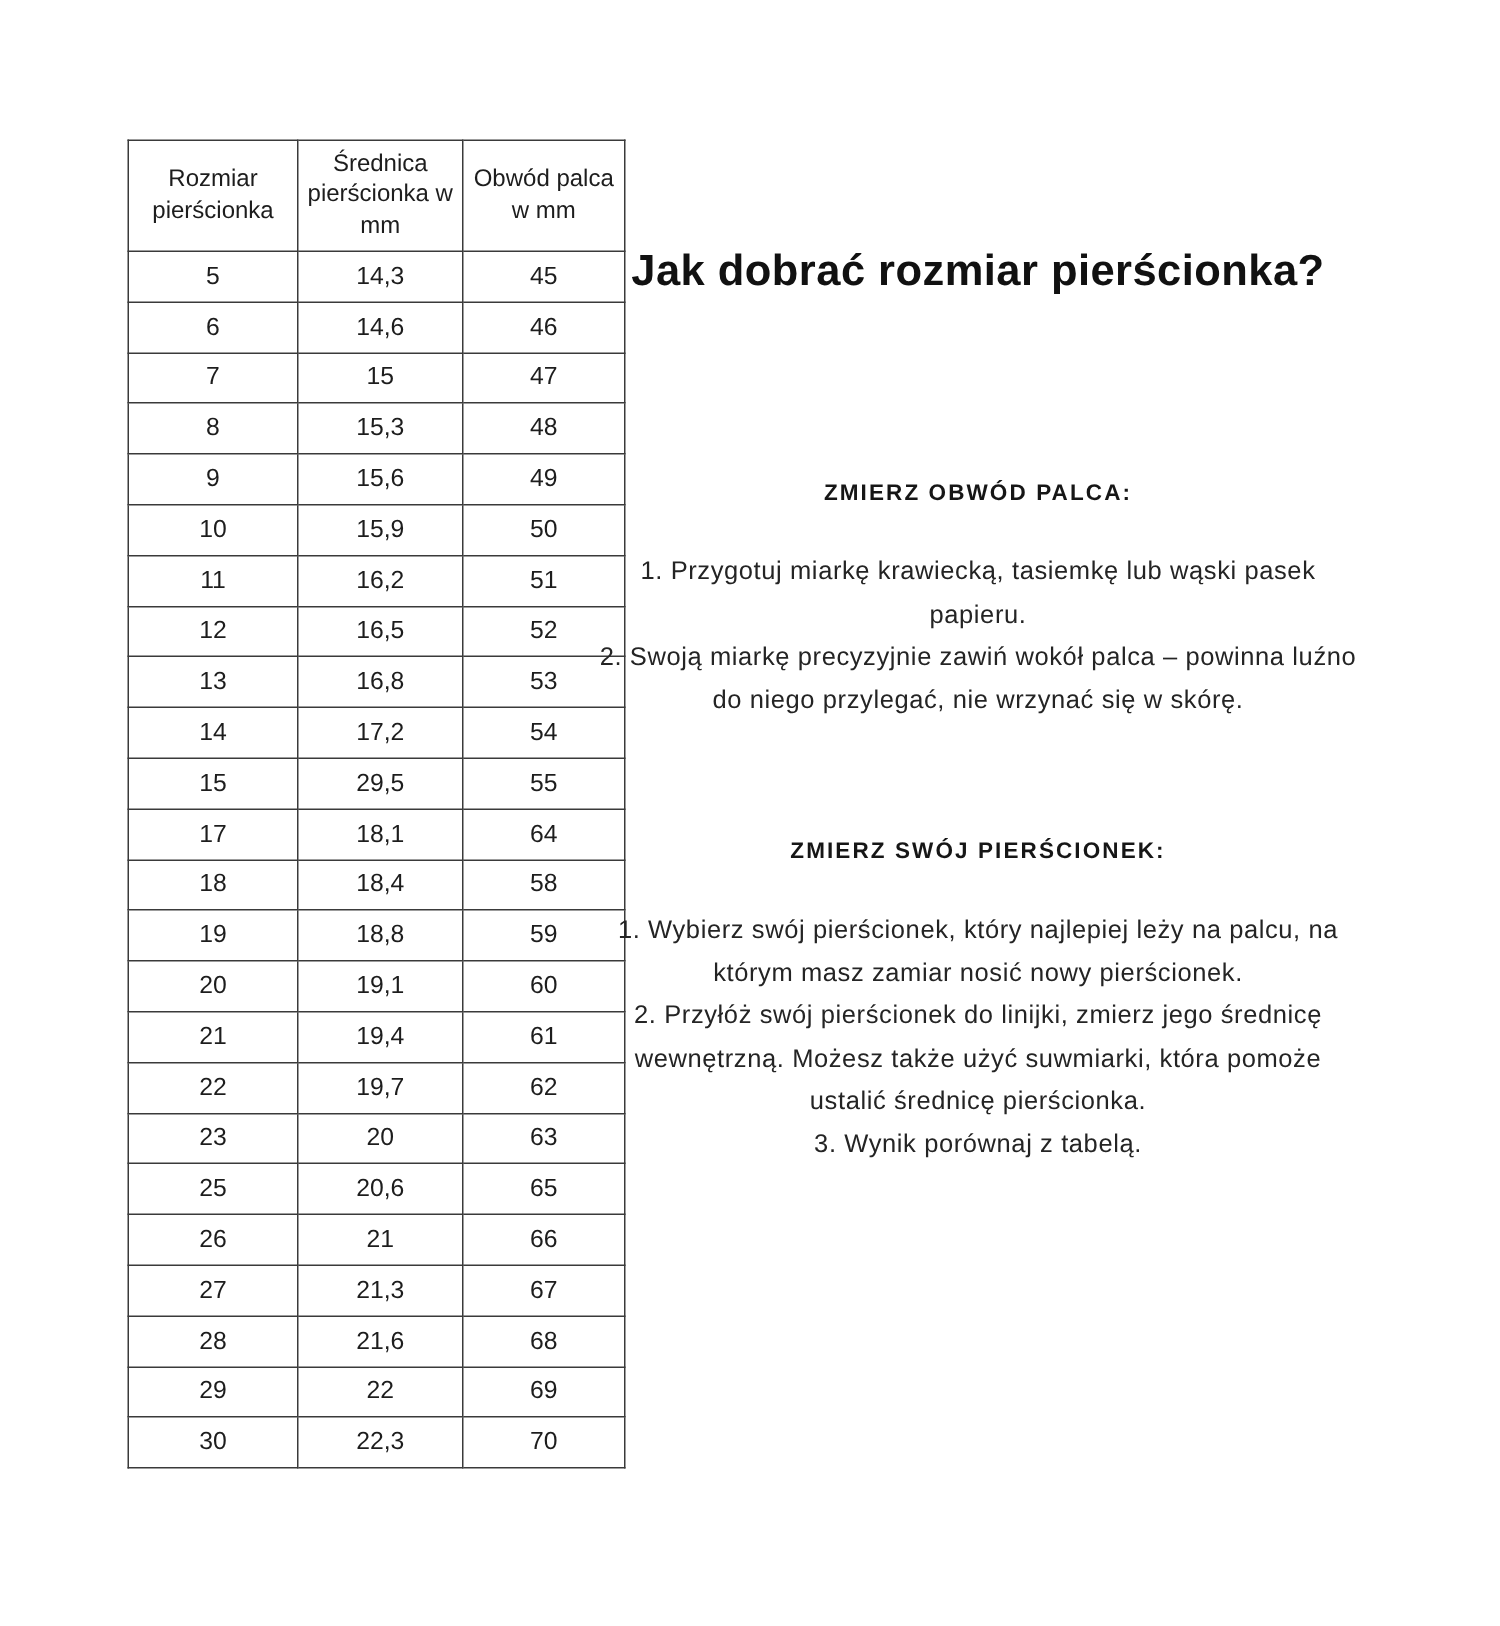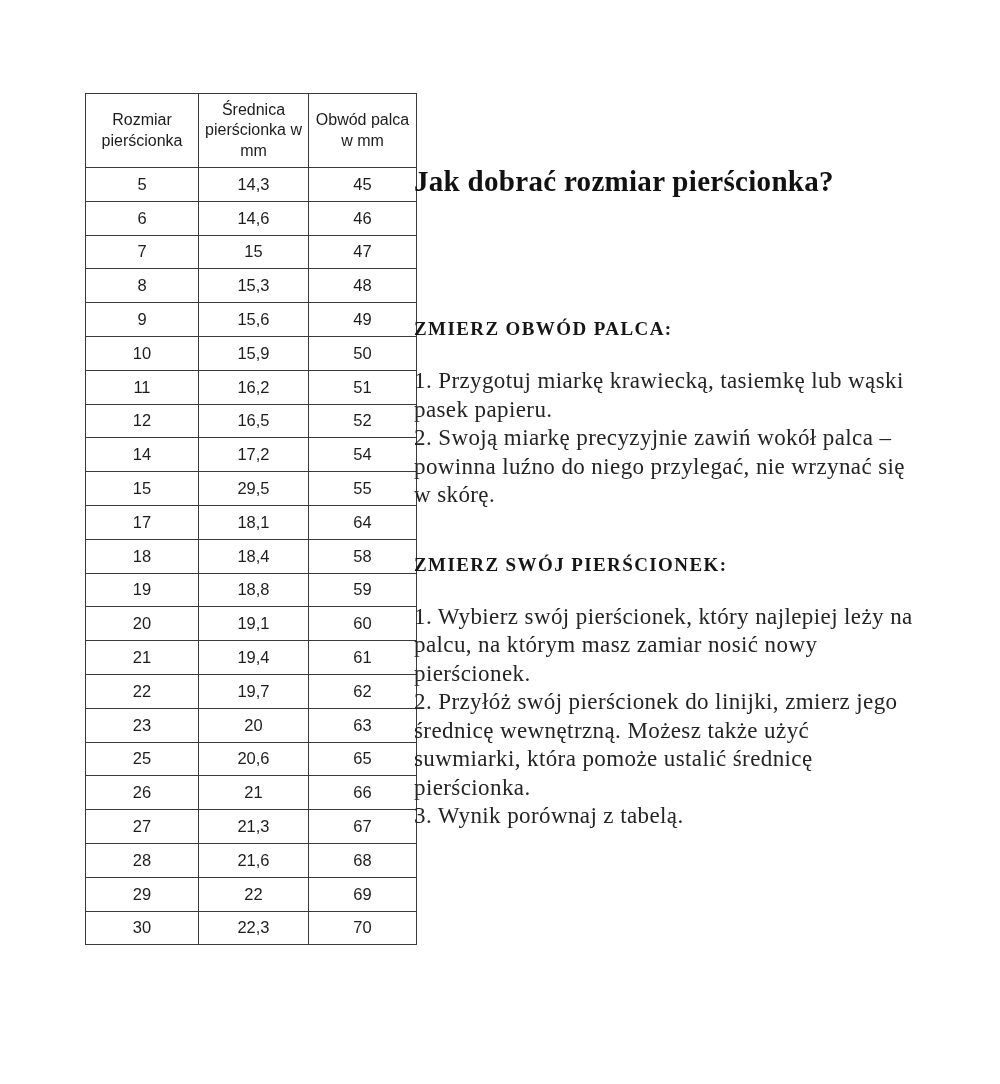--- a/index.html
+++ b/index.html
@@ -44,47 +44,47 @@
   }
   .size-table td {
     height: 33.8px;
     font-size: 16.5px;
     padding: 0 4px;
   }
 
   
   .content {
     position: absolute;
-    left: 414px;
+    left: 398px;
     top: 164px;
     width: 508px;
-    font-family: Liberation Serif, serif;
+    text-align: center;
   }
   .page-title {
     margin: 0;
     font-size: 29px;
     line-height: 34px;
     font-weight: 700;
     letter-spacing: 0.3px;
     color: #111111;
   }
   .section-heading {
     margin: 0;
-    font-size: 19px;
+    font-size: 15px;
     line-height: 22px;
     font-weight: 700;
     letter-spacing: 1.4px;
     color: #161616;
   }
   .section-1 .section-heading { margin-top: 120px; }
-  .section-2 .section-heading { margin-top: 44px; }
+  .section-2 .section-heading { margin-top: 76px; }
   .items { margin-top: 27px; }
   .item {
     margin: 0;
-    font-size: 23px;
+    font-size: 17px;
     line-height: 28.5px;
     letter-spacing: 0.4px;
     color: #242424;
   }
 </style>
 </head>
 <body>
 
 <div class="table-wrap">
   <table class="size-table">
@@ -143,20 +143,25 @@
           <td>16,2</td>
           <td>51</td>
         </tr>
 
         <tr>
           <td>12</td>
           <td>16,5</td>
           <td>52</td>
         </tr>
 
+        <tr>
+          <td>13</td>
+          <td>16,8</td>
+          <td>53</td>
+        </tr>
 
         <tr>
           <td>14</td>
           <td>17,2</td>
           <td>54</td>
         </tr>
 
         <tr>
           <td>15</td>
           <td>29,5</td>

